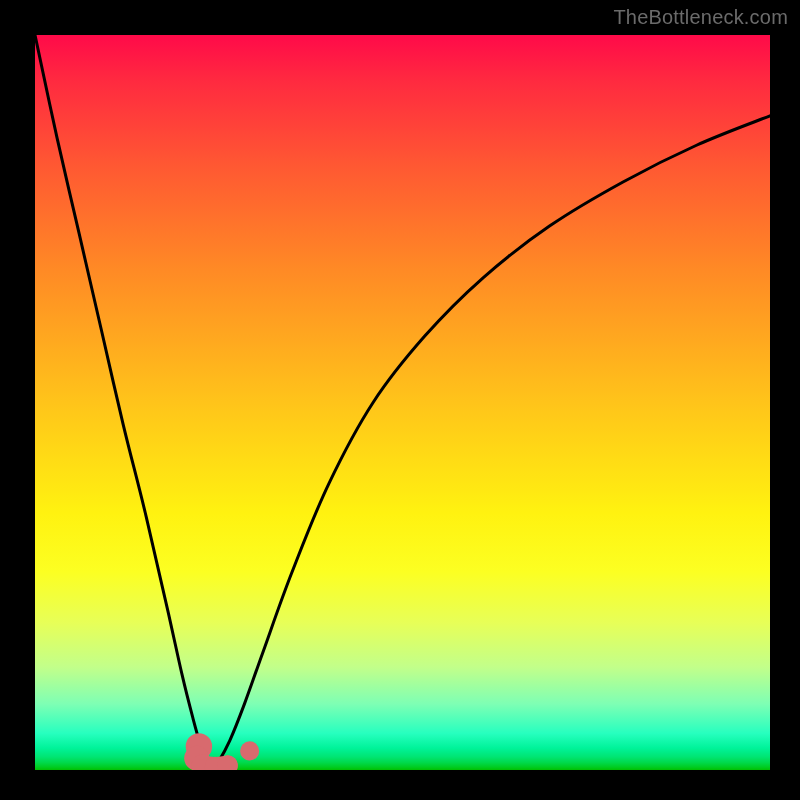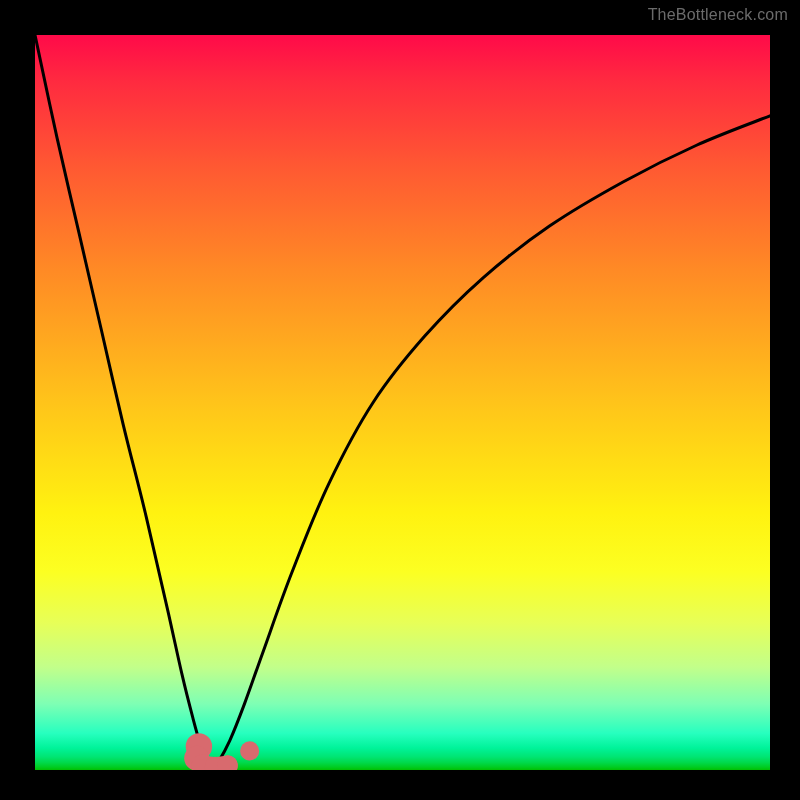--- a/index.html
+++ b/index.html
@@ -42,21 +42,21 @@
       #00d94a 99%,
       #00cc22 99.6%,
       #00c000 100%
     );
   }
   .watermark {
     position: absolute;
     top: 6px;
     right: 12px;
     color: #6b6b6b;
-    font-size: 16px;
+    font-size: 20px;
     letter-spacing: 0.2px;
     user-select: none;
   }
   svg {
     position: absolute;
     left: 0;
     top: 0;
   }
 </style>
 </head>

